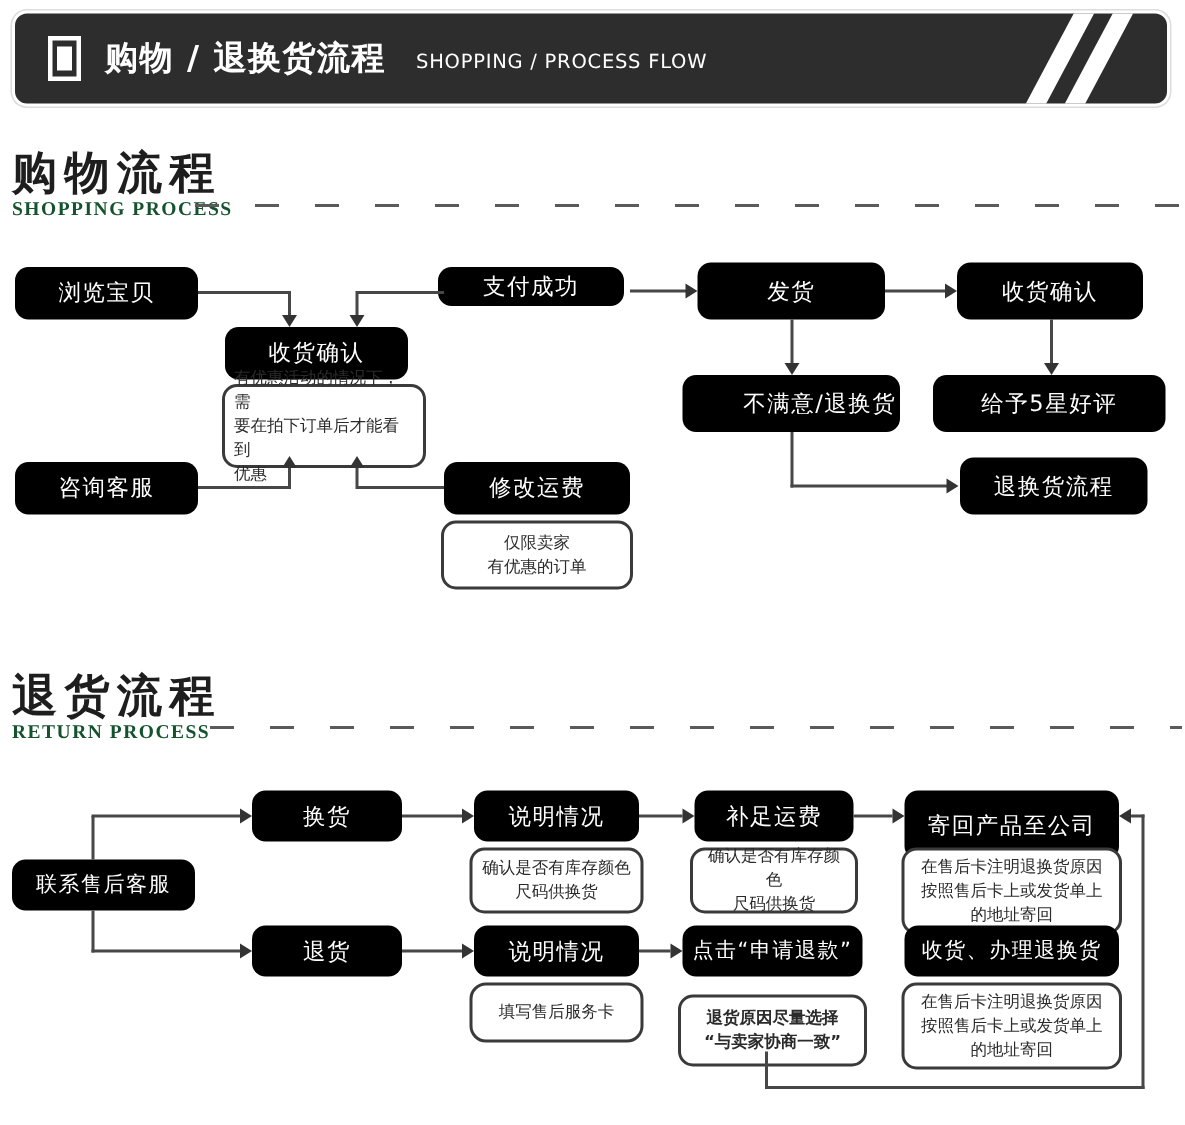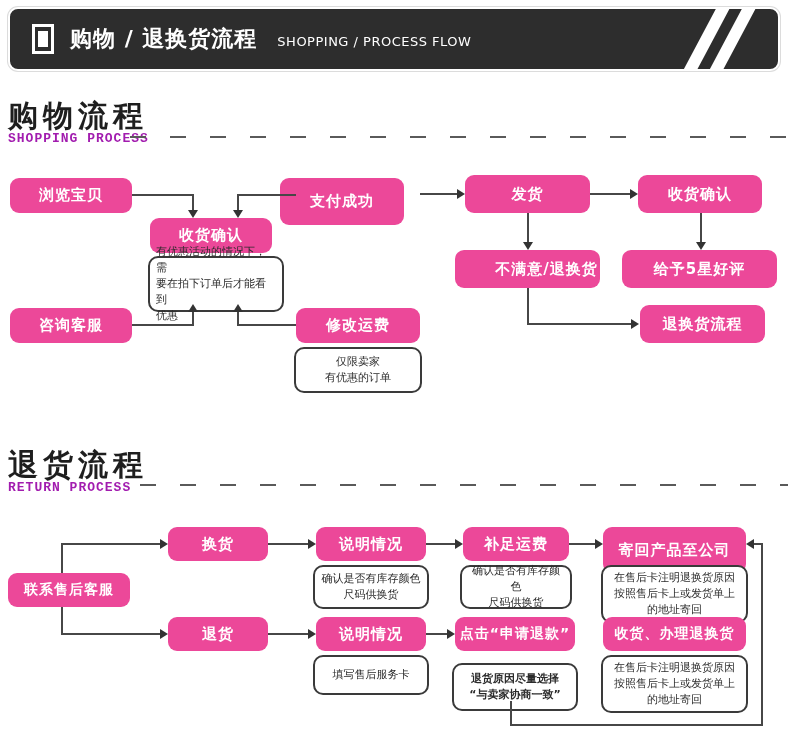--- a/index.html
+++ b/index.html
@@ -18,27 +18,27 @@
   .hd-icon { width:22px; height:30px; border:3px solid #fff; display:flex; align-items:center; justify-content:center; flex:0 0 auto; }
   .hd-icon-inner { width:10px; height:16px; background:#fff; }
   .hd-title { color:#fff; font-size:22px; font-weight:bold; margin-left:16px; letter-spacing:1px; white-space:nowrap; }
   .hd-sub { color:#fff; font-size:13px; margin-left:20px; letter-spacing:0.5px; margin-top:4px; white-space:nowrap; }
   .stripe { position:absolute; top:-30px; width:12px; height:130px; background:#fff; transform:rotate(28deg); }
   .stripe.s1 { left:688px; }
   .stripe.s2 { left:714px; }
   
   .sec { position:absolute; left:8px; }
   .sec-cjk { font-size:30px; font-weight:bold; color:#1e1e1e; letter-spacing:5px; line-height:1.0; }
-  .sec-en { font-family:Liberation Mono, monospace; font-size:13px; font-weight:bold; color:#a21caf; letter-spacing:1px; margin-top:0px; }
+  .sec-en { font-family:Liberation Serif, serif; font-size:13px; font-weight:bold; color:#14532d; letter-spacing:1px; margin-top:0px; }
   .dash { position:absolute; height:2px; background:repeating-linear-gradient(to right,#5a5a5a 0 16px,transparent 16px 40px); }
   
   .node {
-    position:absolute; background:#ec4899; color:#ffffff; border-radius:9px;
+    position:absolute; background:#000000; color:#ffffff; border-radius:9px;
     display:flex; align-items:center; justify-content:center;
-    font-size:15px; letter-spacing:1px; white-space:nowrap;font-weight:bold;
+    font-size:15px; letter-spacing:1px; white-space:nowrap;
   }
   .note {
     position:absolute; background:#ffffff; border:2px solid #3a3a3a; border-radius:10px;
     color:#2b2b2b; font-size:11px; line-height:1.45; display:flex; align-items:center; justify-content:center;
     text-align:center; white-space:pre-line; padding:4px 6px;
   }
   .note.left { text-align:left; justify-content:flex-start; }
   .note.bold { font-weight:bold;margin-top:10px; }
   
   .ln { position:absolute; background:#474747; }
@@ -68,21 +68,21 @@
     <div class="sec-en">SHOPPING PROCESS</div>
   </div>
   <div class="dash" style="left:130px; top:136px; width:658px;"></div>
 
   <div class="node" style="left:10px;  top:178px; width:122px; height:35px;">浏览宝贝</div>
   <div class="node" style="left:150px; top:218px; width:122px; height:35px;">收货确认</div>
   <div class="note left" style="left:148px; top:256px; width:136px; height:56px;">有优惠活动的情况下，需
 要在拍下订单后才能看到
 优惠</div>
   <div class="node" style="left:10px;  top:308px; width:122px; height:35px;">咨询客服</div>
-  <div class="node" style="left:280px; top:178px; width:124px; height:47px;">支付成功</div>
+  <div class="node" style="left:292px; top:178px; width:124px; height:26px;">支付成功</div>
   <div class="node" style="left:296px; top:308px; width:124px; height:35px;">修改运费</div>
   <div class="note" style="left:294px; top:347px; width:128px; height:46px;">仅限卖家
 有优惠的订单</div>
   <div class="node" style="left:465px; top:175px; width:125px; height:38px;">发货</div>
   <div class="node" style="left:638px; top:175px; width:124px; height:38px;">收货确认</div>
   <div class="node" style="left:455px; top:250px; width:145px; height:38px;padding-left:38px;">不满意/退换货</div>
   <div class="node" style="left:622px; top:250px; width:155px; height:38px;">给予5星好评</div>
   <div class="node" style="left:640px; top:305px; width:125px; height:38px;">退换货流程</div>
 
   <div class="ln" style="left:132px; top:194px; width:61px; height:2px;"></div>
@@ -126,21 +126,21 @@
 尺码供换货</div>
   <div class="node" style="left:463px; top:527px; width:106px; height:34px;">补足运费</div>
   <div class="note" style="left:460px; top:565px; width:112px; height:44px;">确认是否有库存颜色
 尺码供换货</div>
   <div class="node" style="left:603px; top:527px; width:143px; height:46px;">寄回产品至公司</div>
   <div class="note" style="left:601px; top:565px; width:147px; height:58px;">在售后卡注明退换货原因
 按照售后卡上或发货单上
 的地址寄回</div>
   <div class="node" style="left:168px; top:617px; width:100px; height:34px;">退货</div>
   <div class="node" style="left:316px; top:617px; width:110px; height:34px;">说明情况</div>
-  <div class="note" style="left:313px; top:655px; width:116px; height:40px;">填写售后服务卡</div>
+  <div class="note" style="left:313px; top:655px; width:116px; height:40px;border-radius:11px;">填写售后服务卡</div>
   <div class="node" style="left:455px; top:617px; width:120px; height:34px; font-size:14px;">点击“申请退款”</div>
   <div class="note bold" style="left:452px; top:653px; width:126px; height:48px;">退货原因尽量选择
 “与卖家协商一致”</div>
   <div class="node" style="left:603px; top:617px; width:143px; height:34px; font-size:14px;">收货、办理退换货</div>
   <div class="note" style="left:601px; top:655px; width:147px; height:58px;">在售后卡注明退换货原因
 按照售后卡上或发货单上
 的地址寄回</div>
 
   <div class="ln" style="left:61px; top:544px; width:2px; height:29px;"></div>
   <div class="ln" style="left:61px; top:543px; width:100px; height:2px;"></div>

